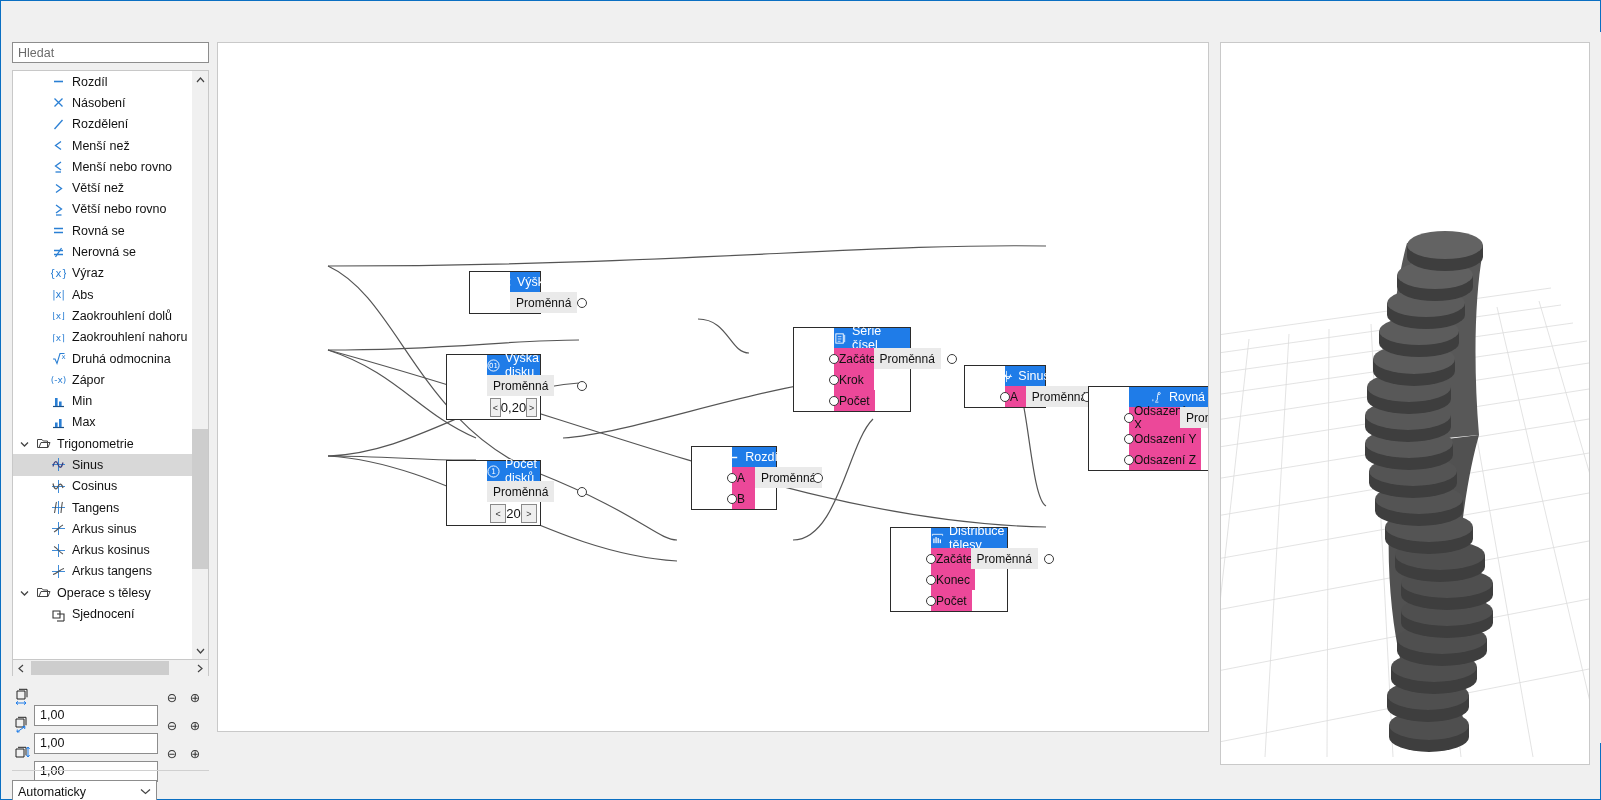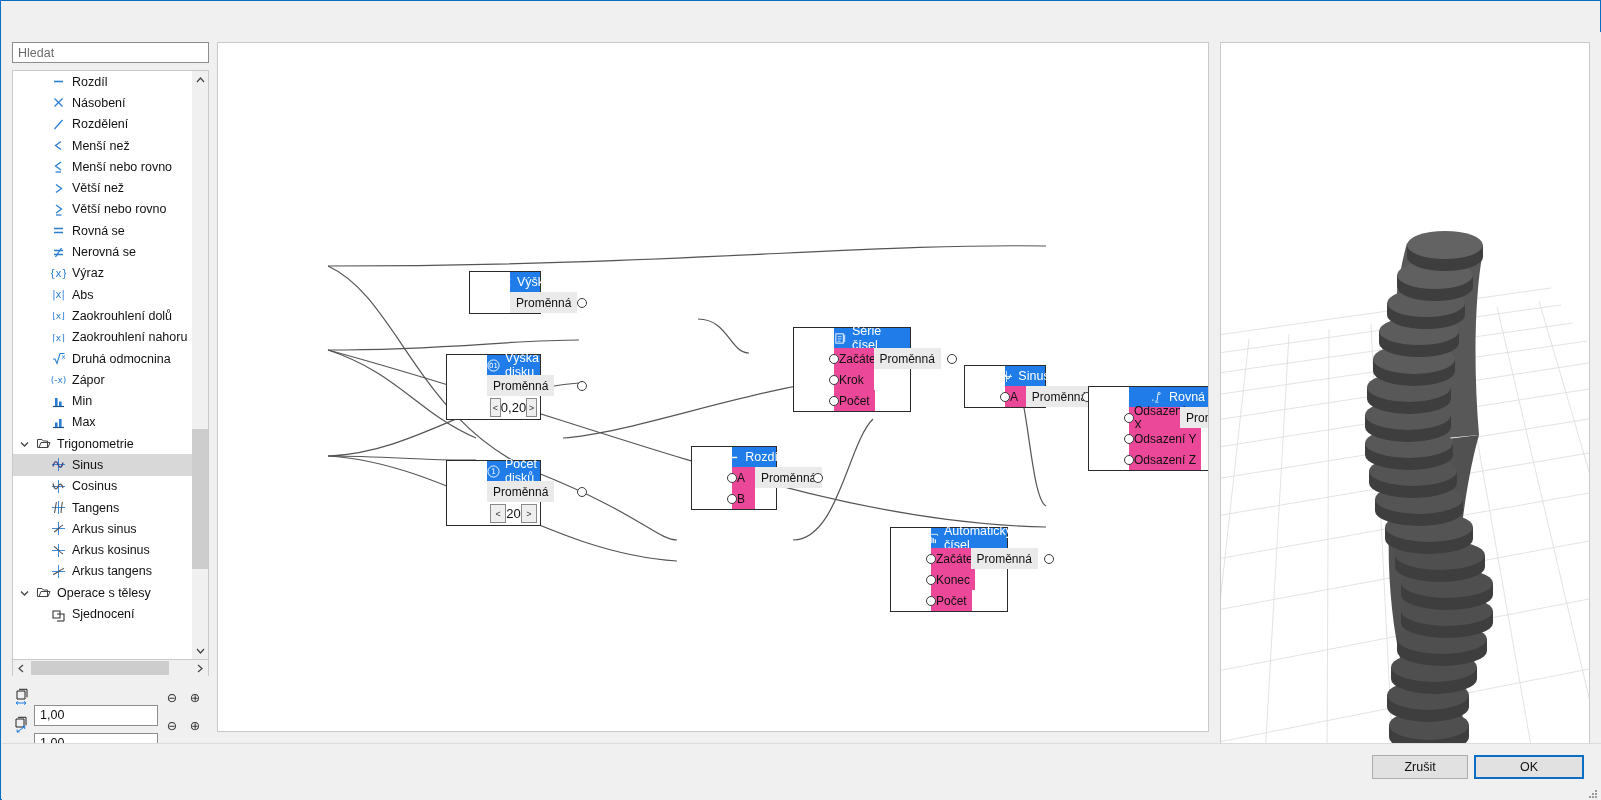--- a/index.html
+++ b/index.html
@@ -677,21 +677,21 @@
               <span class="nic">
                 <svg width="13" height="13" viewBox="0 0 14 14">
                   <path d="M1.5 2.5 H12.5" stroke="#fff" stroke-width="0.9"></path>
                   <path d="M1.5 2.5 V4 M12.5 2.5 V4" stroke="#fff" stroke-width="0.9"></path>
                   <rect x="2.5" y="7" width="1.3" height="5" fill="#fff"></rect>
                   <rect x="4.8" y="5.5" width="1.3" height="6.5" fill="#fff"></rect>
                   <rect x="7.1" y="6.5" width="1.3" height="5.5" fill="#fff"></rect>
                   <rect x="9.4" y="8" width="1.3" height="4" fill="#fff"></rect>
                 </svg>
               </span>
-              <span>Automaticky čísel</span>
+              <span>Distribuce tělesy</span>
             </div>
             <div class="nbody">
               <div class="prow">
                 <div class="pin" style="min-width: 52%;">Začátek</div>
                 <div class="pmid blank"></div>
                 <div class="pout">Proměnná</div>
               </div>
               <div class="port" style="left: -5px; top: 6px;"></div>
               <div class="port" style="left: 113px; top: 6px;"></div>
               <div class="prow">
@@ -816,29 +816,13 @@
             <g>
               <path d="M186,202 L186,214 A38,14 0 0 0 262,214 L262,202 Z" fill="#3e3e3e"></path>
               <ellipse cx="224" cy="202" rx="38" ry="14" fill="#636363"></ellipse>
             </g>
           </g>
         </g>
       </svg>
     </div>
   </div>
 
-  <div class="footer">
-    <div class="fbtn" style="left:1370px;width:96px">Zrušit</div>
-    <div class="fbtn primary" style="left:1472px;width:110px">OK</div>
-    <div class="grip">
-      <svg width="10" height="10" viewBox="0 0 10 10">
-        <g fill="#9a9a9a">
-            <rect x="7" y="7" width="2" height="2"></rect>
-            <rect x="4" y="7" width="2" height="2"></rect>
-        <rect x="7" y="4" width="2" height="2"></rect>
-            <rect x="1" y="7" width="2" height="2"></rect>
-        <rect x="7" y="1" width="2" height="2"></rect>
-            <rect x="4" y="4" width="2" height="2"></rect>
-          </g>
-      </svg>
-    </div>
-  </div>
 </div>
 
 </body></html>

